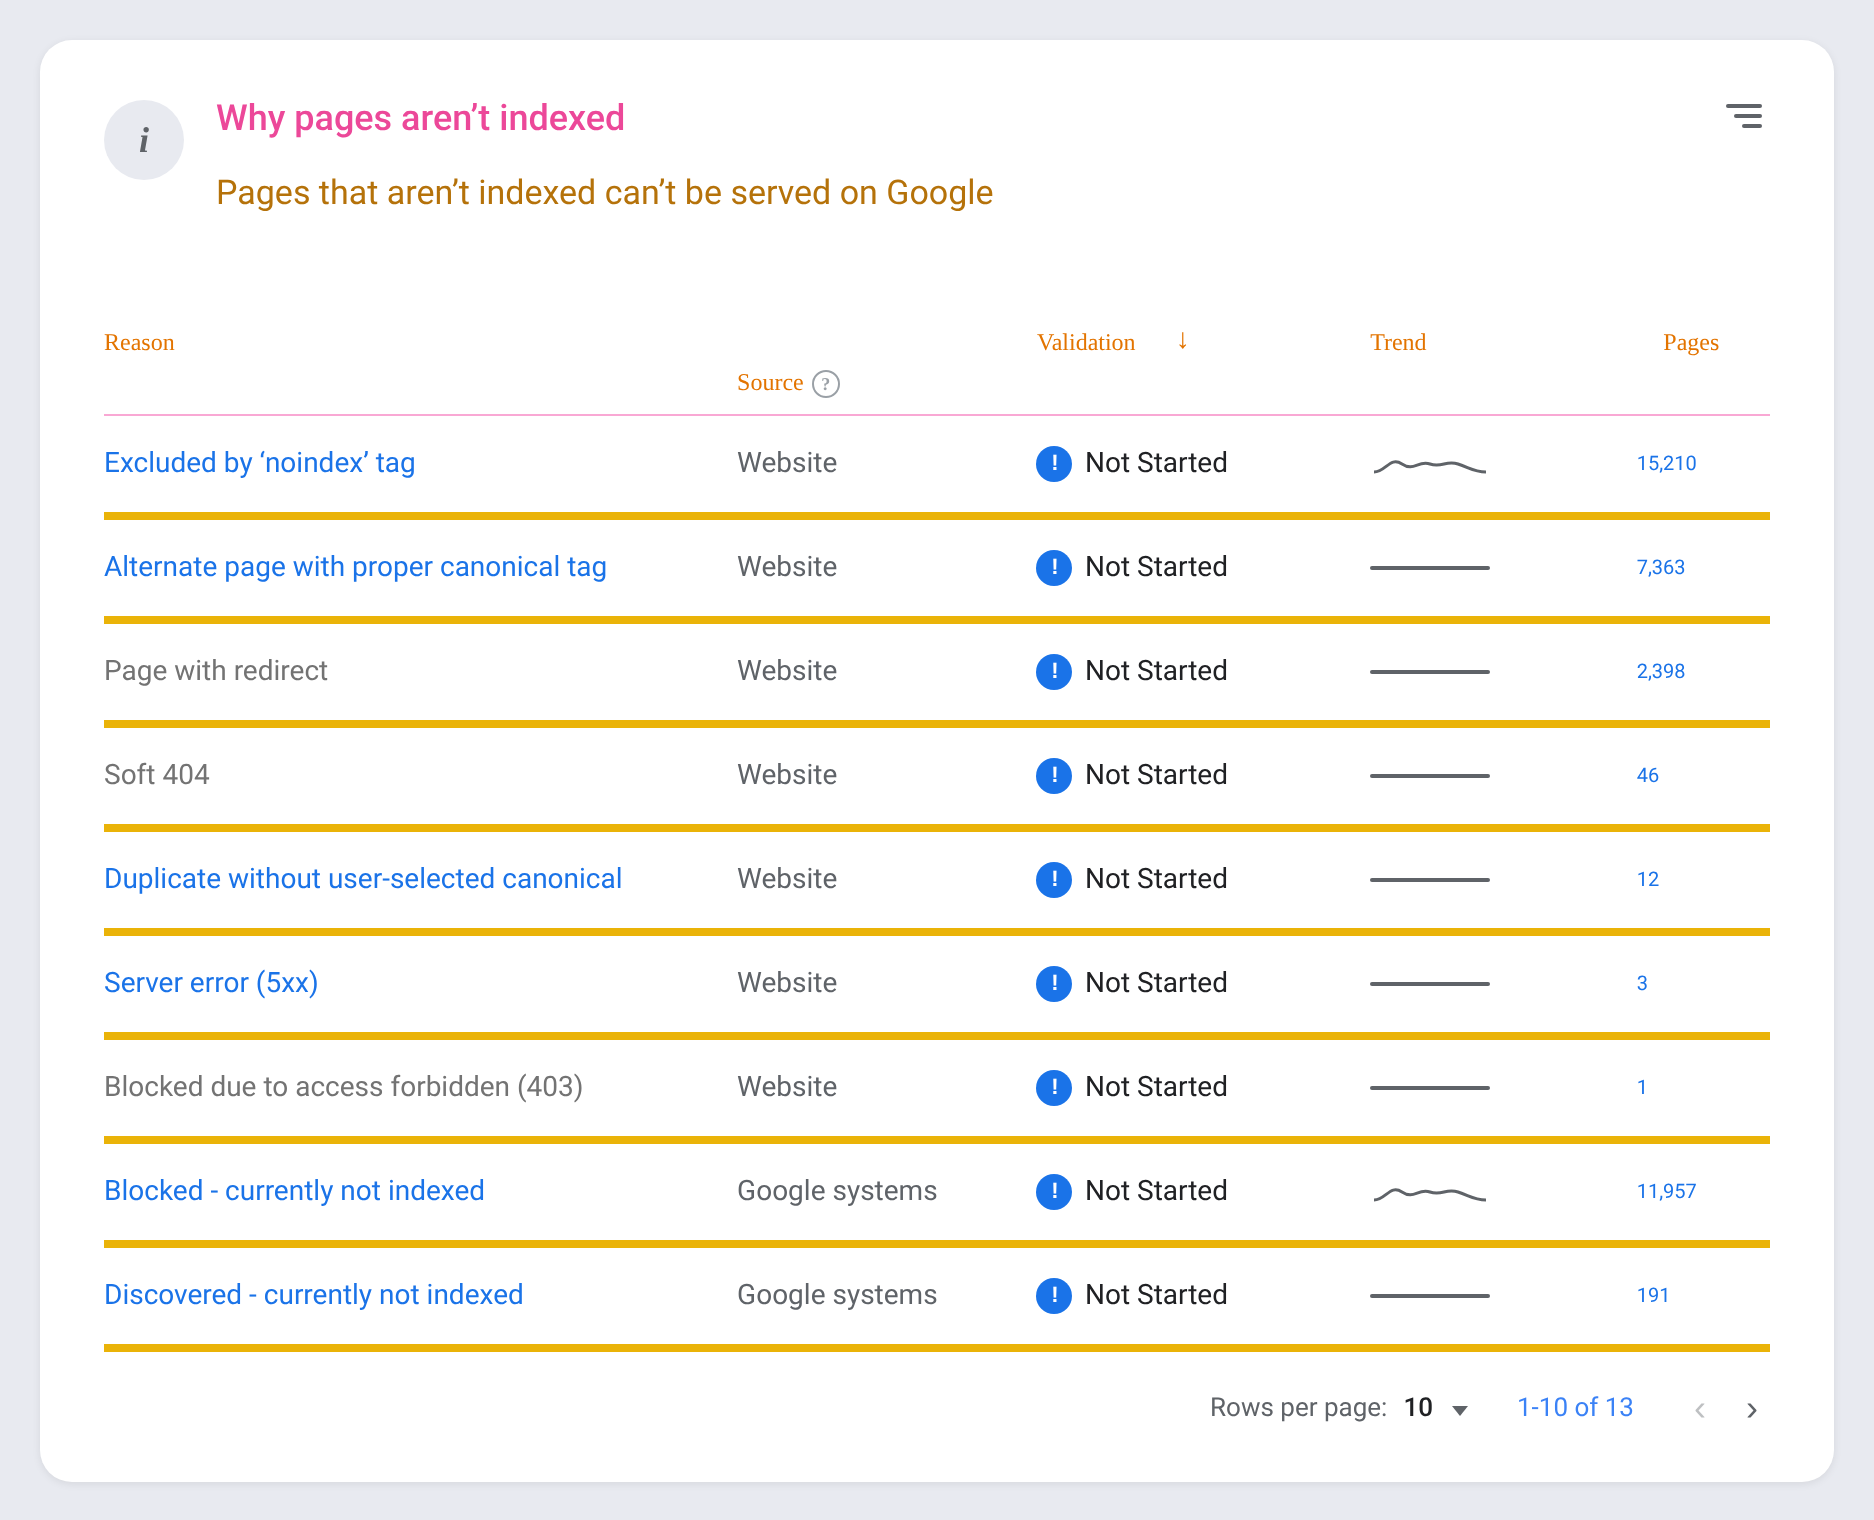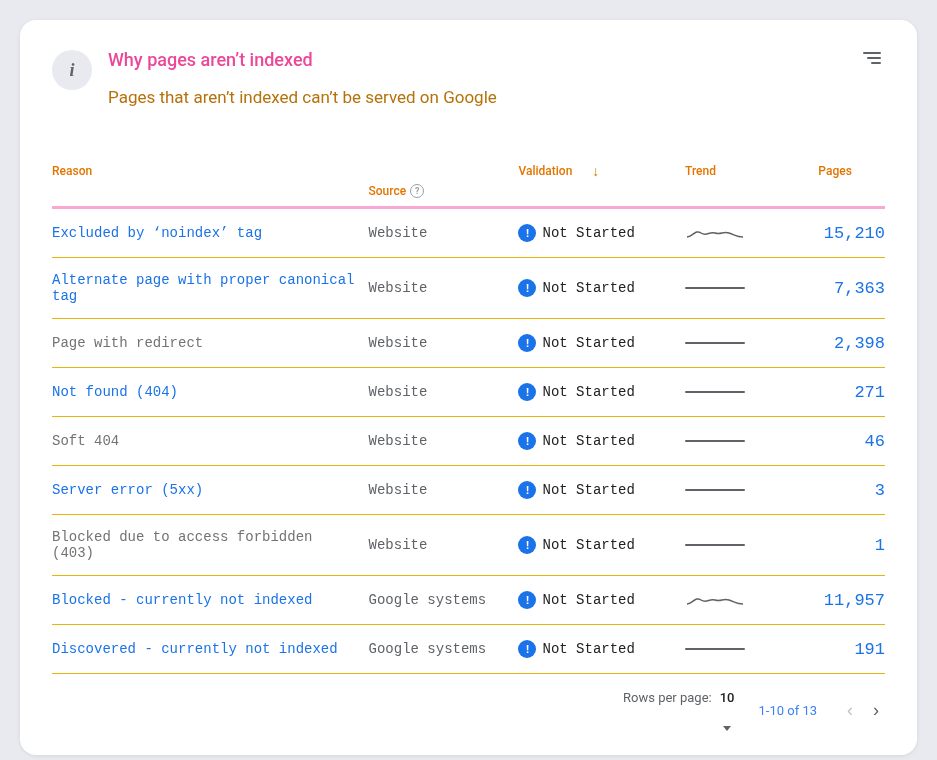--- a/index.html
+++ b/index.html
@@ -84,23 +84,24 @@
     table {
       width: 100%;
       border-collapse: collapse;
     }
     thead tr th {
       font-size: 12px;
       font-weight: 500;
       color: #e37400;
       text-align: left;
       padding: 8px 12px 8px 0;
-      border-bottom: 3px solid #f9a8d4;
-    }
-    thead tr th.right { text-align: left; }
+      border-bottom: 1px solid #f9a8d4;
+      font-family: Liberation Serif, serif;
+    }
+    thead tr th.right { text-align: center; }
 
     .th-validation {
       display: flex;
       align-items: center;
       gap: 20px;
     }
     .sort-arrow {
       font-size: 14px;
       color: #e37400;
     }
@@ -118,22 +119,21 @@
       display: inline-flex;
       align-items: center;
       justify-content: center;
       font-size: 9px;
       color: #9aa0a6;
       font-weight: bold;
       cursor: pointer;
     }
 
     tbody tr {
-      border-bottom: 1px solid #eab308;
-      font-family: Liberation Mono, monospace;
+      border-bottom: 4px solid #eab308;
     }
 
     tbody tr td {
       font-size: 14px;
       padding: 14px 12px 14px 0;
       color: #202124;
       vertical-align: middle;
     }
     tbody tr td.reason {
       color: #1a73e8;
@@ -148,23 +148,23 @@
       font-size: 14px;
       width: 18%;
     }
     tbody tr td.validation {
       width: 20%;
     }
     tbody tr td.trend {
       width: 16%;
     }
     tbody tr td.pages {
-      text-align: right;
+      text-align: left;
       color: #1a73e8;
-      font-size: 17px;
+      font-size: 10px;
       font-weight: 400;
       padding-right: 0;
       width: 8%;
     }
 
     .validation-cell {
       display: flex;
       align-items: center;
       gap: 6px;
     }
@@ -210,29 +210,28 @@
       display: flex;
       align-items: center;
       justify-content: flex-end;
       gap: 24px;
       padding: 16px 0 4px 0;
       font-size: 13px;
       color: #5f6368;
     }
     .rows-per-page {
       display: flex;
-      align-items: flex-start;
+      align-items: flex-end;
       gap: 8px;
     }
     .rows-select {
       display: flex;
       align-items: center;
-      gap: 20px;
+      gap: 10px;
       cursor: pointer;
-      flex-direction: column;
     }
     .rows-select span { font-weight: 500; color: #202124; }
     .chevron-down {
       width: 0;
       height: 0;
       border-left: 4px solid transparent;
       border-right: 4px solid transparent;
       border-top: 5px solid #5f6368;
       margin-top: 1px;
     }
@@ -341,50 +340,50 @@
             </div>
           </td>
           <td class="trend">
             <div class="trend-line">
               <div class="trend-flat"></div>
             </div>
           </td>
           <td class="pages">2,398</td>
         </tr>
         <tr>
-          <td class="reason">Not found (404)</td>
-          <td class="source">Website</td>
-          <td class="validation">
-            <div class="validation-cell">
-              <div class="not-started-icon"></div>
-              <span class="not-started-text">Not Started</span>
-            </div>
-          </td>
-          <td class="trend">
-            <div class="trend-line">
-              <div class="trend-flat"></div>
-            </div>
-          </td>
-          <td class="pages">271</td>
-        </tr>
-        <tr>
           <td class="reason black">Soft 404</td>
           <td class="source">Website</td>
           <td class="validation">
             <div class="validation-cell">
               <div class="not-started-icon"></div>
               <span class="not-started-text">Not Started</span>
             </div>
           </td>
           <td class="trend">
             <div class="trend-line">
               <div class="trend-flat"></div>
             </div>
           </td>
           <td class="pages">46</td>
+        </tr>
+        <tr>
+          <td class="reason">Duplicate without user-selected canonical</td>
+          <td class="source">Website</td>
+          <td class="validation">
+            <div class="validation-cell">
+              <div class="not-started-icon"></div>
+              <span class="not-started-text">Not Started</span>
+            </div>
+          </td>
+          <td class="trend">
+            <div class="trend-line">
+              <div class="trend-flat"></div>
+            </div>
+          </td>
+          <td class="pages">12</td>
         </tr>
         <tr>
           <td class="reason">Server error (5xx)</td>
           <td class="source">Website</td>
           <td class="validation">
             <div class="validation-cell">
               <div class="not-started-icon"></div>
               <span class="not-started-text">Not Started</span>
             </div>
           </td>

